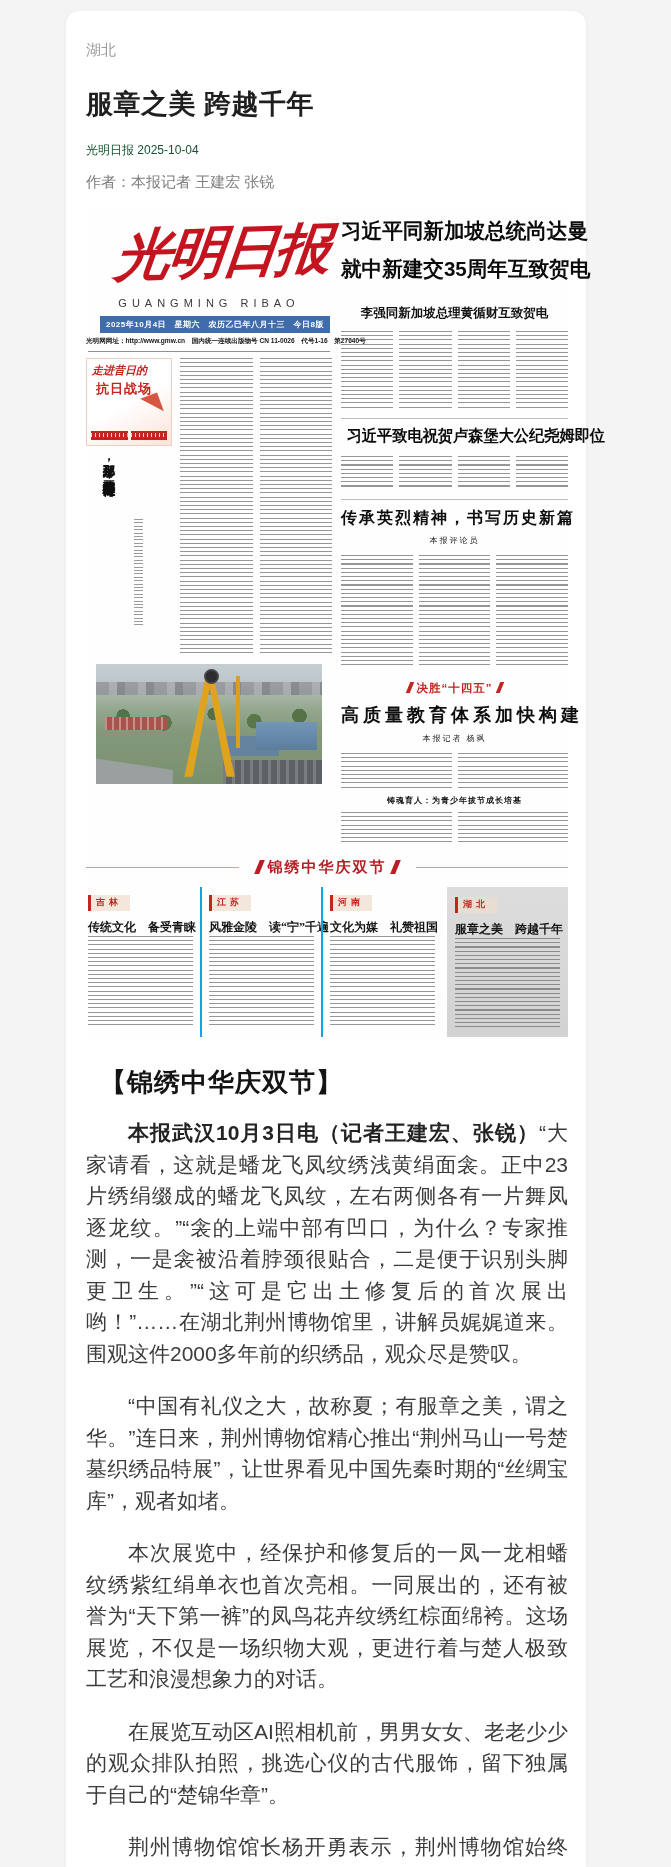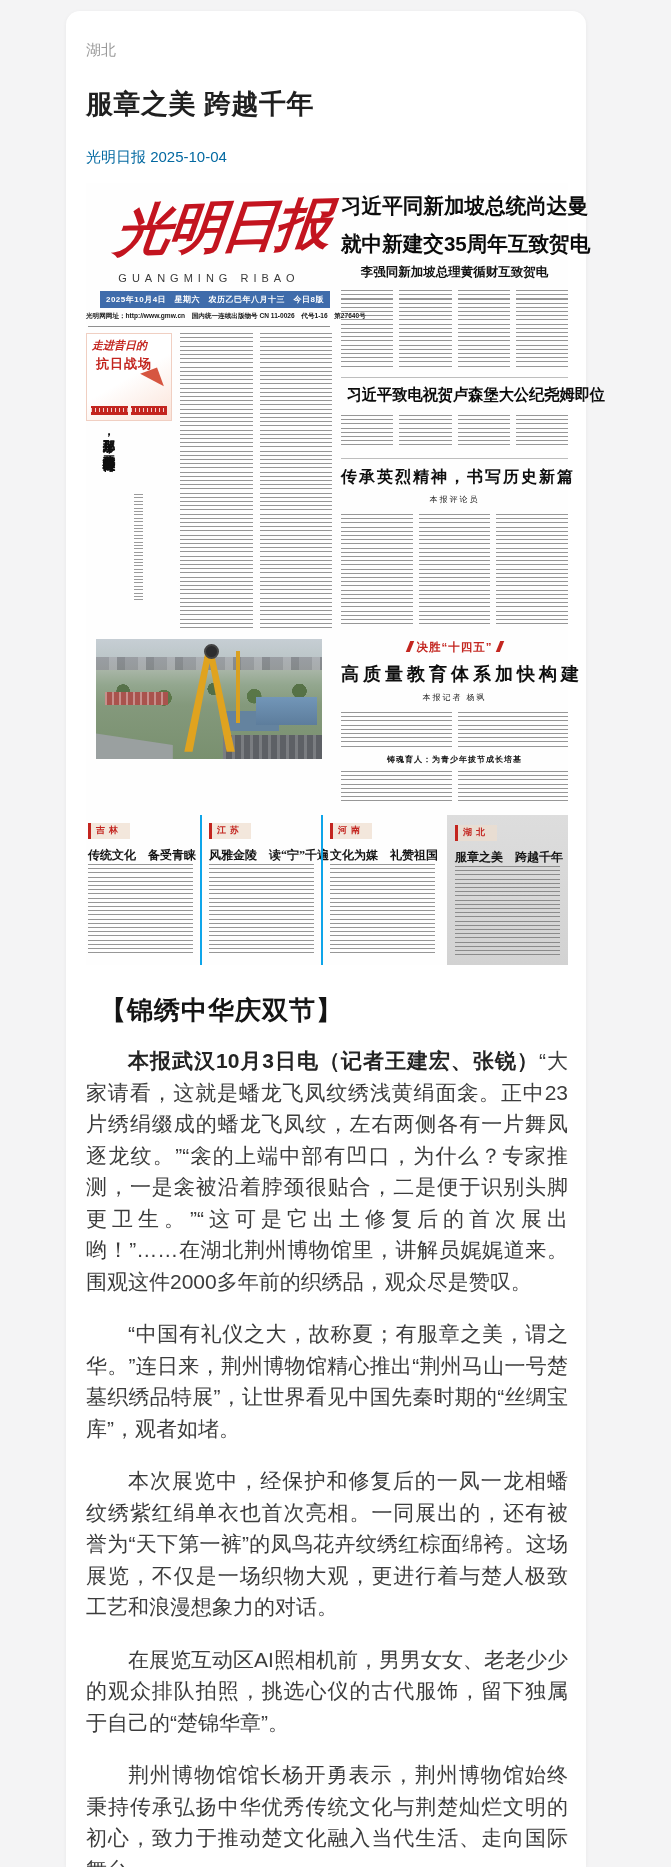--- a/index.html
+++ b/index.html
@@ -10,21 +10,21 @@
     position:relative;
   }
   .card{
     position:absolute;left:66px;top:11px;width:520px;height:1856px;
     background:#ffffff;border-radius:14px 14px 0 0;
     padding:30px 18px 0 20px;box-sizing:border-box;
     box-shadow:0 1px 4px rgba(0,0,0,.05);
   }
   .region{font-size:15px;color:#9a9a9a}
   .title{font-size:27px;font-weight:700;color:#1f1f1f;margin-top:26px;letter-spacing:.5px}
-  .source{font-size:15px;color:#0369a1;margin-top:26px}
+  .source{font-size:12px;color:#14532d;margin-top:20px}
   .author{font-size:15px;color:#7e7e7e;margin-top:14px}
 
   
   .paper{margin-top:16px;width:482px;background:#fefefe;position:relative}
   .paper-top{display:flex;gap:9px}
   .np-left{width:246px;box-sizing:border-box}
   .np-right{flex:1;min-width:0}
 
   .cal{
     font-family:"DejaVu Serif","Liberation Serif",serif;font-weight:bold;font-style:italic;
@@ -83,21 +83,21 @@
     clip-path:polygon(0 18%,100% 55%,100% 100%,0 100%)}
   .ph-frame{position:absolute;left:37%;top:6%;width:26%;height:88%;background:#e0a31f;
     clip-path:polygon(46% 0,56% 0,94% 100%,80% 100%,51% 16%,22% 100%,8% 100%);
     filter:drop-shadow(0 0 1px #8a6410)}
   .ph-wheel{position:absolute;left:48%;top:4%;width:11px;height:11px;border-radius:50%;
     background:#2c2c2e;border:2px solid #444}
   .ph-mast{position:absolute;left:62%;top:10%;width:4px;height:60%;background:#d9a020}
 
   .h1{font-size:21px;font-weight:900;line-height:30px;color:#0b0b0b;text-align:center;
     white-space:nowrap;margin-top:8px;transform:scaleX(.98);transform-origin:left}
-  .h1sub{font-size:12.5px;font-weight:bold;color:#111;text-align:center;margin-top:5px;white-space:nowrap}
+  .h1sub{font-size:12.5px;font-weight:bold;color:#111;text-align:center;margin-top:21px;white-space:nowrap}
   .txrow{display:flex;gap:6px;margin-top:9px}
   .divider{border-top:1px solid #bdbdbd;margin:9px 0 7px}
   .h2{font-size:16px;font-weight:900;color:#0b0b0b;text-align:center;white-space:nowrap;
     transform:scaleX(.95);transform-origin:center;margin-top:2px}
   .h3{font-family:"Liberation Serif","DejaVu Serif",serif;font-size:16px;font-weight:bold;
     color:#0e0e0e;text-align:center;letter-spacing:2px;margin-top:8px;white-space:nowrap}
   .byline{font-size:8px;color:#222;text-align:center;letter-spacing:2px;margin-top:6px}
   .badgewrap{text-align:center;margin-top:11px;white-space:nowrap}
   .slash{display:inline-block;width:4px;height:11px;background:#c3251f;transform:skewX(-22deg);
     margin:0 5px;vertical-align:-1px}
@@ -129,20 +129,21 @@
   .para b{color:#232323}
 </style>
 </head>
 <body>
 
 <div class="card">
 
   <div class="region">湖北</div>
   <div class="title">服章之美 跨越千年</div>
   <div class="source">光明日报 2025-10-04</div>
+  <div class="author">作者：本报记者 王建宏 张锐</div>
 
   <div class="paper">
 
     <div class="paper-top">
 
       <div class="np-left">
         <div class="cal">光明日报</div>
         <div class="latin">GUANGMING RIBAO</div>
         <div class="datebar">2025年10月4日　星期六　农历乙巳年八月十三　今日8版</div>
         <div class="infoline">光明网网址：http://www.gmw.cn　国内统一连续出版物号 CN 11-0026　代号1-16　第27640号</div>
@@ -222,20 +223,25 @@
           <div class="tx col" style="height:36px"></div>
         </div>
         <div class="h4sub">铸魂育人：为青少年拔节成长培基</div>
         <div class="txrow" style="margin-top:0">
           <div class="tx col" style="height:34px"></div>
           <div class="tx col" style="height:34px"></div>
         </div>
       </div>
     </div>
 
+    <div class="banner">
+      <div class="bline"></div>
+      <div class="btext"><span class="bslash"></span><span>锦绣中华庆双节</span><span class="bslash"></span></div>
+      <div class="bline"></div>
+    </div>
 
     <div class="provs">
       <div class="prov">
         <span class="chip">吉林</span>
         <div class="phl">传统文化　备受青睐</div>
         <div class="tx ptx"></div>
       </div>
       <div class="prov">
         <span class="chip">江苏</span>
         <div class="phl">风雅金陵　读“宁”千遍</div>

